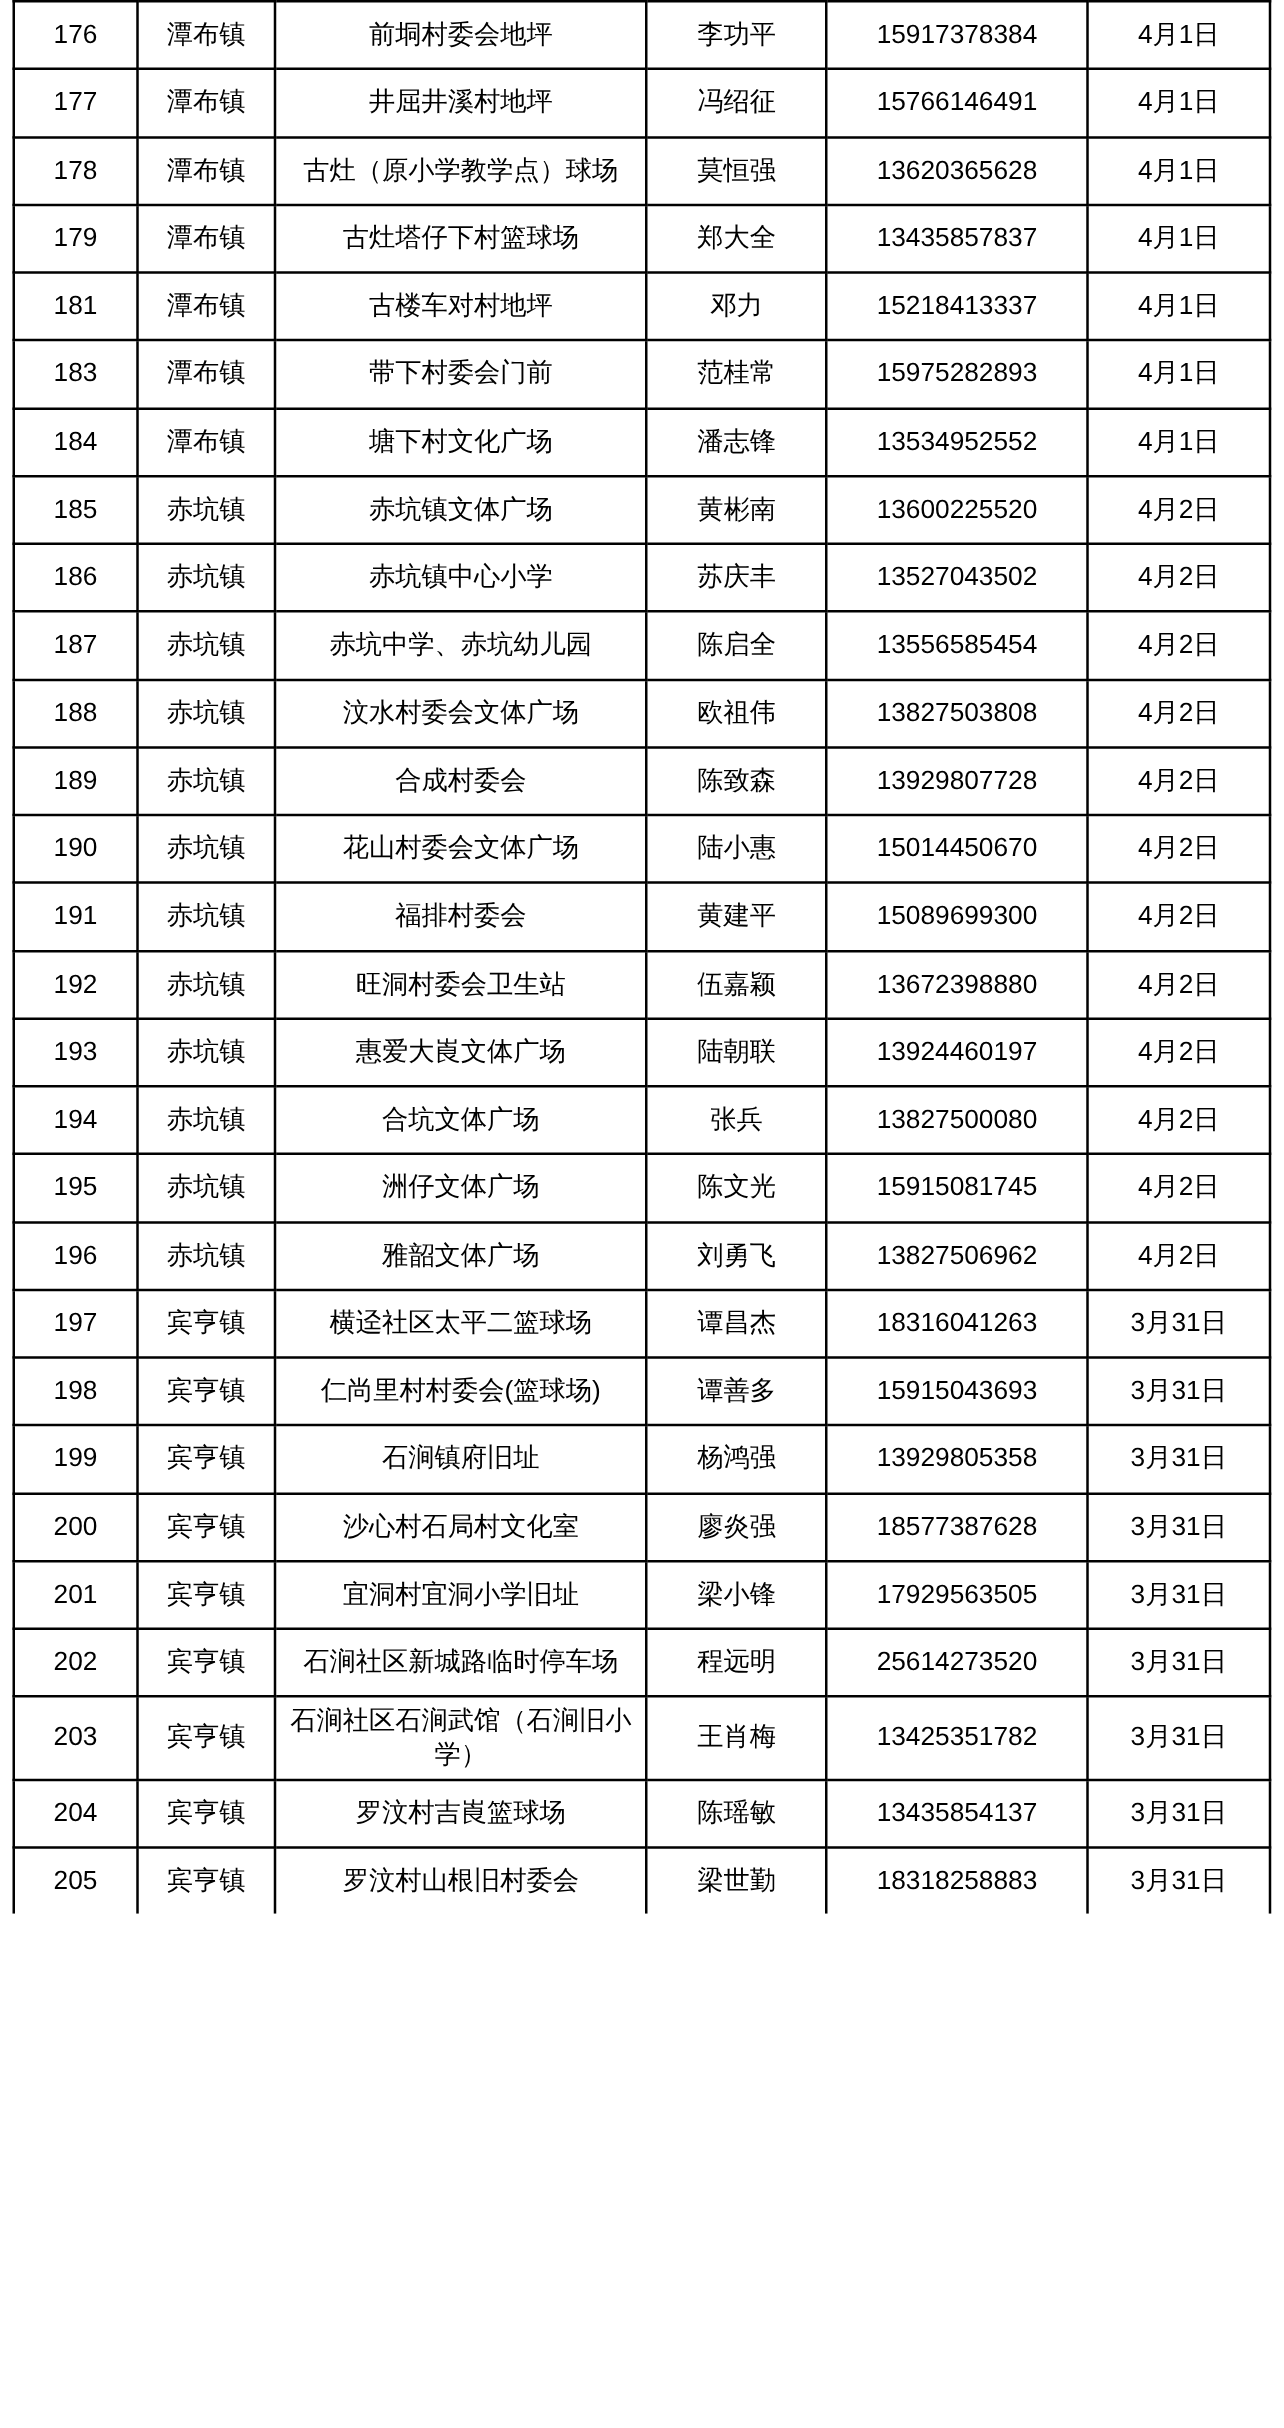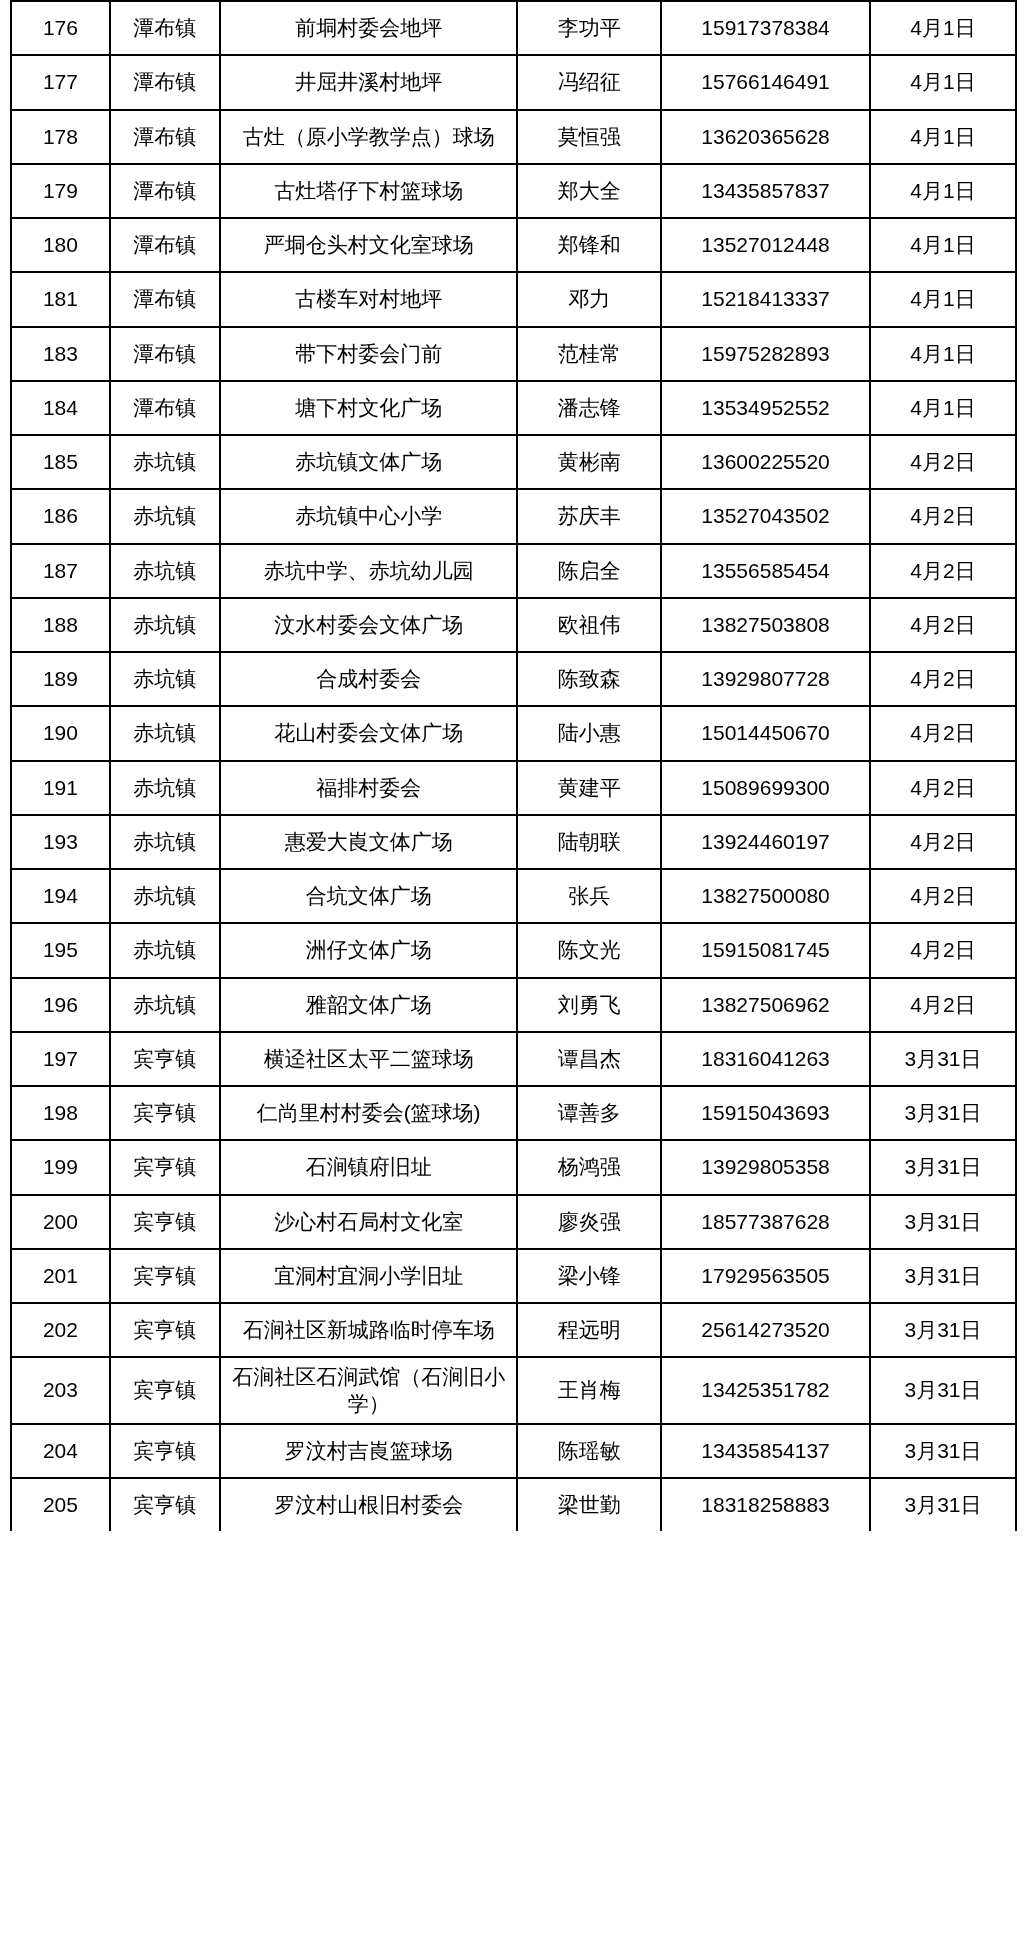--- a/index.html
+++ b/index.html
@@ -90,28 +90,20 @@
         </tr>
         <tr>
           <td class="idx">179</td>
           <td class="town">潭布镇</td>
           <td class="place">古灶塔仔下村篮球场</td>
           <td class="name">郑大全</td>
           <td class="phone">13435857837</td>
           <td class="date">4月1日</td>
         </tr>
         <tr>
-          <td class="idx">180</td>
-          <td class="town">潭布镇</td>
-          <td class="place">严垌仓头村文化室球场</td>
-          <td class="name">郑锋和</td>
-          <td class="phone">13527012448</td>
-          <td class="date">4月1日</td>
-        </tr>
-        <tr>
           <td class="idx">181</td>
           <td class="town">潭布镇</td>
           <td class="place">古楼车对村地坪</td>
           <td class="name">邓力</td>
           <td class="phone">15218413337</td>
           <td class="date">4月1日</td>
         </tr>
         <tr>
           <td class="idx">183</td>
           <td class="town">潭布镇</td>
@@ -178,20 +170,28 @@
         </tr>
         <tr>
           <td class="idx">191</td>
           <td class="town">赤坑镇</td>
           <td class="place">福排村委会</td>
           <td class="name">黄建平</td>
           <td class="phone">15089699300</td>
           <td class="date">4月2日</td>
         </tr>
         <tr>
+          <td class="idx">192</td>
+          <td class="town">赤坑镇</td>
+          <td class="place">旺洞村委会卫生站</td>
+          <td class="name">伍嘉颖</td>
+          <td class="phone">13672398880</td>
+          <td class="date">4月2日</td>
+        </tr>
+        <tr>
           <td class="idx">193</td>
           <td class="town">赤坑镇</td>
           <td class="place">惠爱大崀文体广场</td>
           <td class="name">陆朝联</td>
           <td class="phone">13924460197</td>
           <td class="date">4月2日</td>
         </tr>
         <tr>
           <td class="idx">194</td>
           <td class="town">赤坑镇</td>

